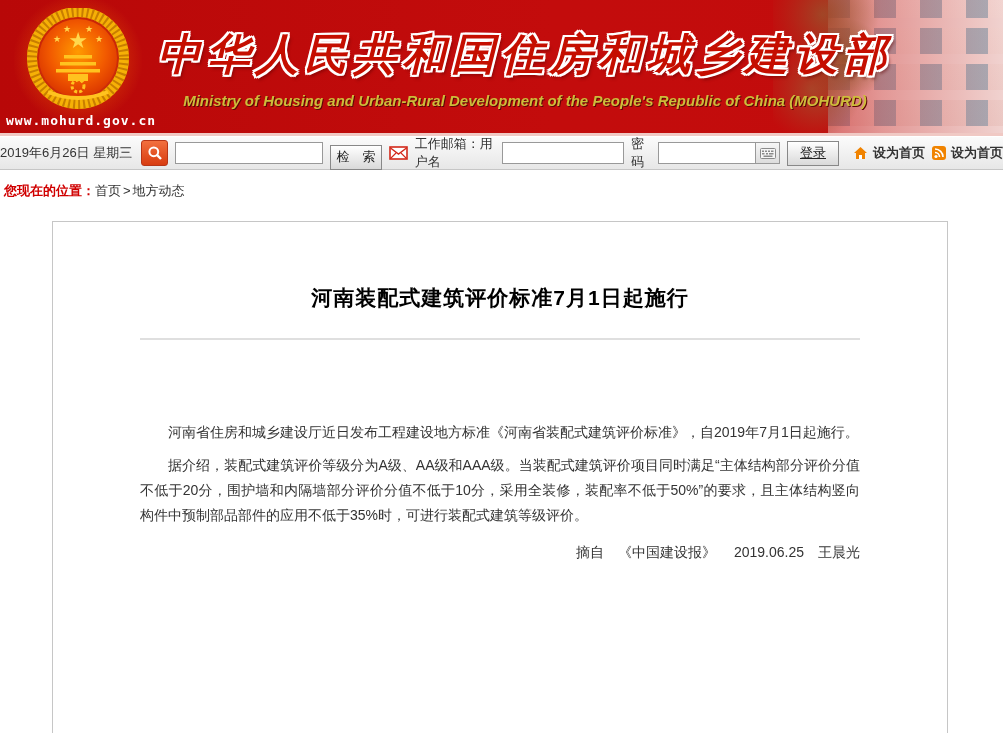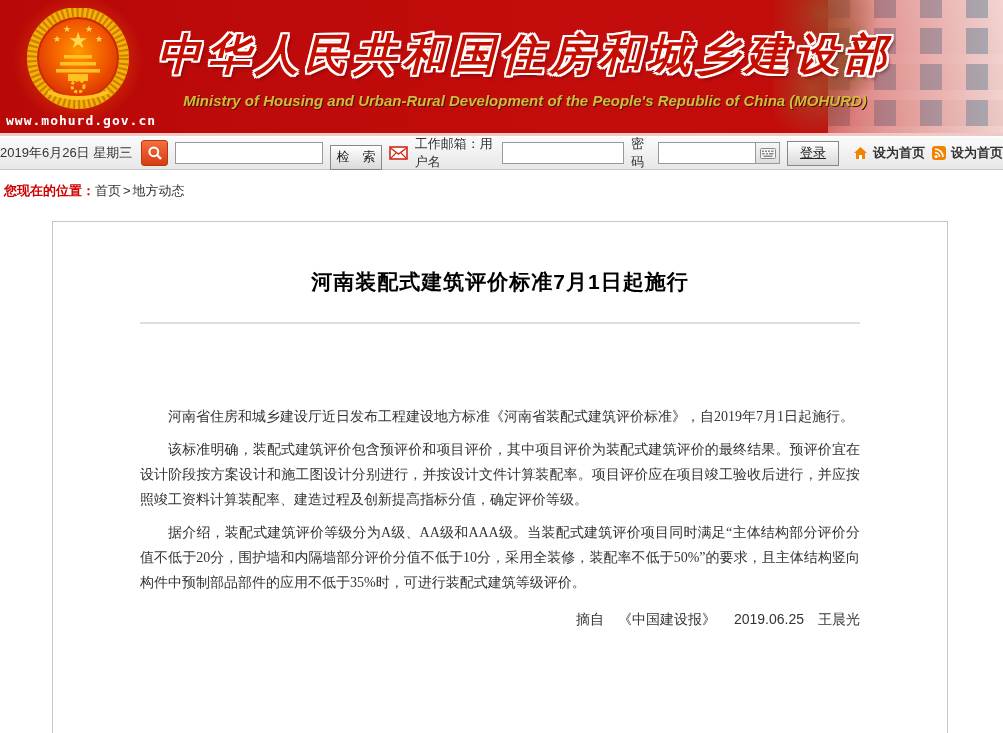--- a/index.html
+++ b/index.html
@@ -86,24 +86,24 @@
   
   .breadcrumb { margin:12px 0 0 4px; font-size:13px; color:#333; }
   .bc-label { color:#d00000; font-weight:bold; }
   .breadcrumb a { color:#333; text-decoration:none; cursor:pointer; }
   .bc-sep { margin:0 2px; }
   
   .card {
     margin:21px 0 0 52px; width:896px; height:560px;
     border:1px solid #c6c6c6; background:#fff; padding-top:46px;
   }
-  .article-title { text-align:center; font-size:21px; font-weight:bold; color:#000; letter-spacing:1px; }
+  .article-title { text-align:center; font-size:21px; font-weight:bold; color:#000; letter-spacing:1px;margin-top:16px; }
   .title-divider { height:2px; background:#dfdfdf; margin:26px 87px 0; }
   .article-body { margin:80px 87px 0; font-size:14px; line-height:25px; color:#333; text-align:justify; }
-  .article-body p { text-indent:2em; margin-bottom:8px;font-family:Liberation Serif, serif; }
+  .article-body p { text-indent:2em; margin-bottom:8px; }
   .attribution { text-align:right; margin-top:12px; }
 </style>
 </head>
 <body>
 
 <div class="header">
   <div class="hd-photo"></div>
   <div class="hd-tree"></div>
   <div class="hd-overlay"></div>
   <div class="emblem">
@@ -204,17 +204,16 @@
 
 <div class="breadcrumb">
   <span class="bc-label">您现在的位置：</span><a>首页</a><span class="bc-sep">&gt;</span><a>地方动态</a>
 </div>
 
 <div class="card">
   <h1 class="article-title">河南装配式建筑评价标准7月1日起施行</h1>
   <div class="title-divider"></div>
   <div class="article-body">
     <p>河南省住房和城乡建设厅近日发布工程建设地方标准《河南省装配式建筑评价标准》，自2019年7月1日起施行。</p>
-    <p>该标准明确，装配式建筑评价包含预评价和项目评价，其中项目评价为装配式建筑评价的最终结果。预评价宜在设计阶段按方案设计和施工图设计分别进行，并按设计文件计算装配率。项目评价应在项目竣工验收后进行，并应按照竣工资料计算装配率、建造过程及创新提高指标分值，确定评价等级。</p>
     <p>据介绍，装配式建筑评价等级分为A级、AA级和AAA级。当装配式建筑评价项目同时满足“主体结构部分评价分值不低于20分，围护墙和内隔墙部分评价分值不低于10分，采用全装修，装配率不低于50%”的要求，且主体结构竖向构件中预制部品部件的应用不低于35%时，可进行装配式建筑等级评价。</p>
     <div class="attribution">摘自　《中国建设报》　 2019.06.25　王晨光</div>
   </div>
 </div>
 
 </body></html>

